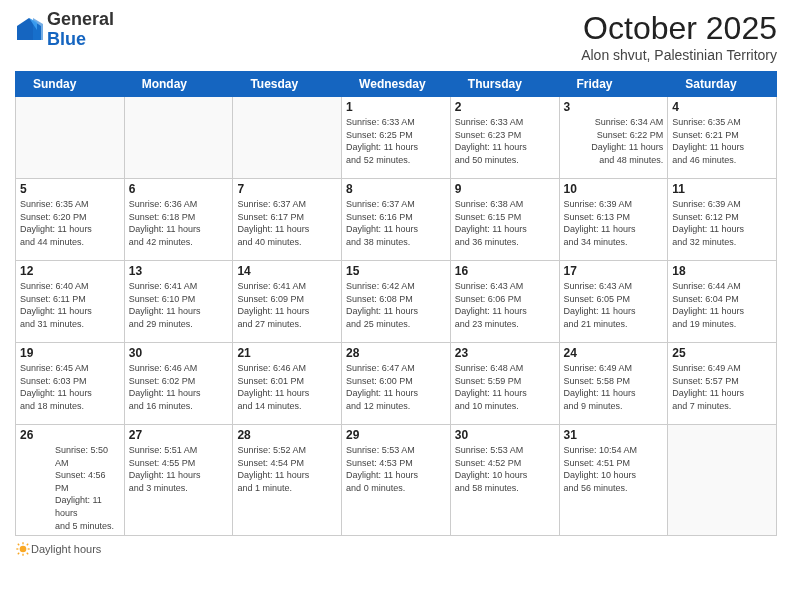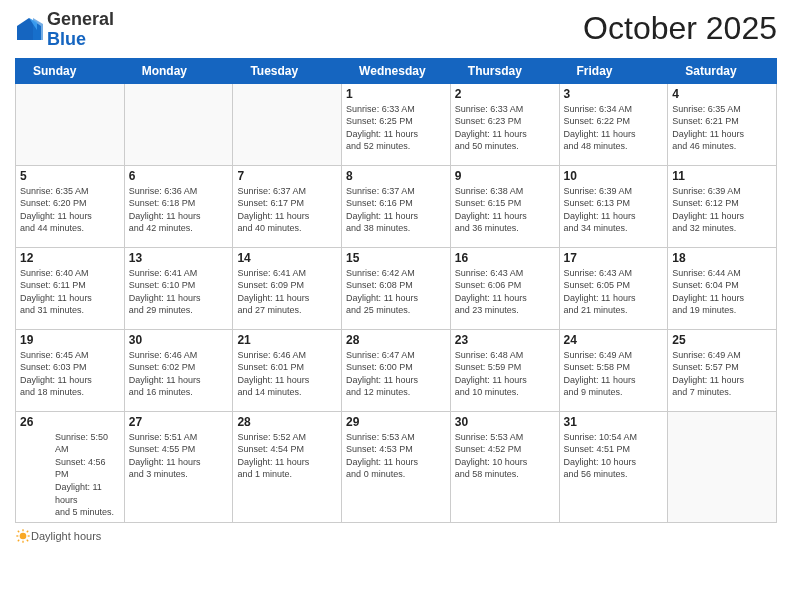--- a/index.html
+++ b/index.html
@@ -112,20 +112,21 @@
         <polygon points="18,2 28,8 28,24 18,24" fill="#1976d2" opacity="0.6"></polygon>
         <polygon points="14,2 22,6 22,14" fill="#42a5f5" opacity="0.8"></polygon>
       </svg>
       <div class="logo-text">
         <span class="logo-general">General</span><br>
         <span class="logo-blue">Blue</span>
       </div>
     </div>
     <div class="title-block">
       <div class="month-title">October 2025</div>
+      <div class="location">Alon shvut, Palestinian Territory</div>
     </div>
   </div>
 
   <table class="calendar">
     <thead>
       <tr>
       <th>Sunday</th>
           <th>Monday</th>
           <th>Tuesday</th>
           <th>Wednesday</th>
@@ -148,21 +149,21 @@
           </td>
           <td>
             <span class="day-num">2</span>
             <div class="day-info" style="white-space: pre-line;">Sunrise: 6:33 AM
 Sunset: 6:23 PM
 Daylight: 11 hours
 and 50 minutes.</div>
           </td>
           <td>
             <span class="day-num">3</span>
-            <div class="day-info" style="white-space: pre-line;">Sunrise: 6:34 AM
+            <div class="day-info" style="white-space: pre-line; text-align: right;">Sunrise: 6:34 AM
 Sunset: 6:22 PM
 Daylight: 11 hours
 and 48 minutes.</div>
           </td>
           <td>
             <span class="day-num">4</span>
             <div class="day-info" style="white-space: pre-line;">Sunrise: 6:35 AM
 Sunset: 6:21 PM
 Daylight: 11 hours
 and 46 minutes.</div>

